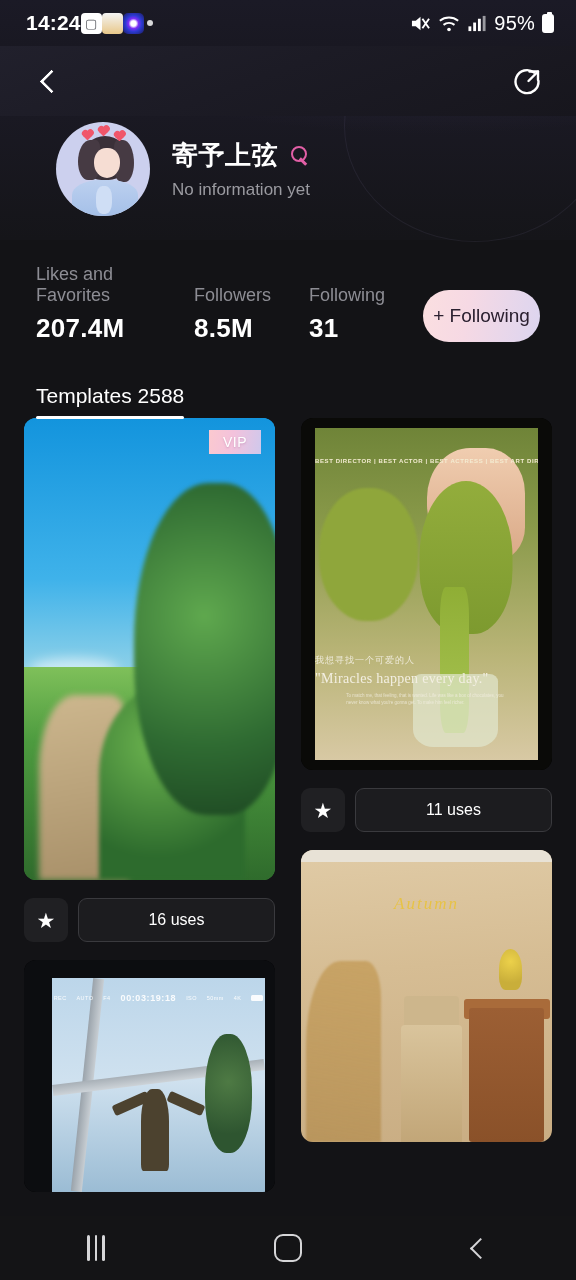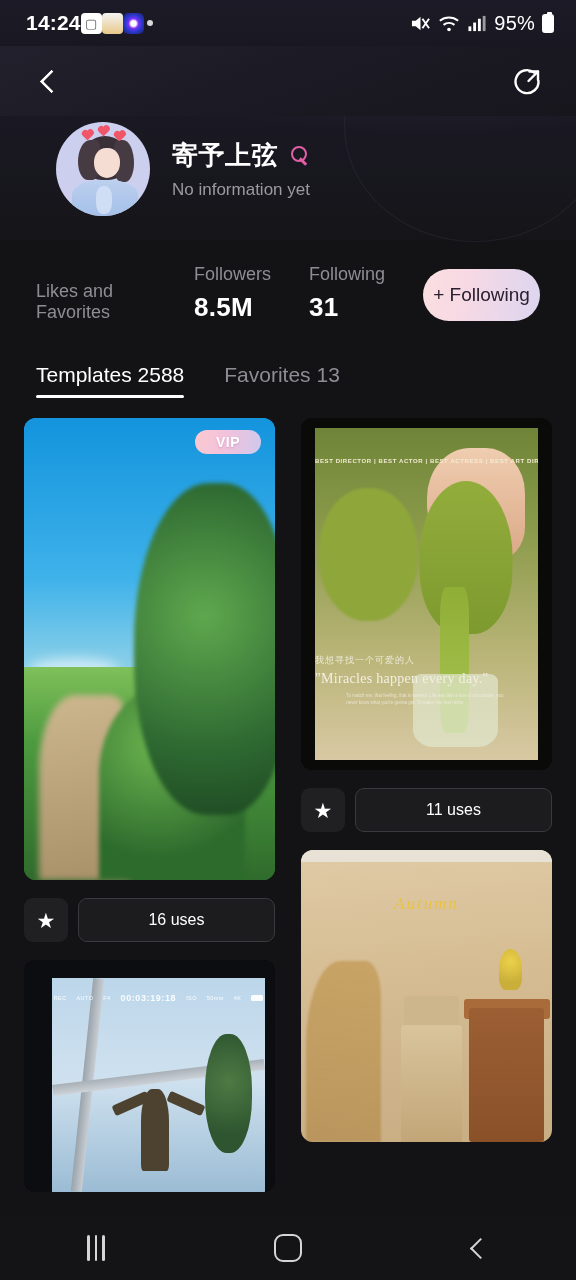--- a/index.html
+++ b/index.html
@@ -135,23 +135,23 @@
   .t1 .path { position:absolute; left:6%; bottom:0; width:36%; height:40%;
              background:linear-gradient(170deg,#cdb78e 0%,#a89069 100%);
              border-radius:40% 20% 0 0; filter:blur(3px); }
   .t1 .tree { position:absolute; right:-6%; top:14%; width:62%; height:72%;
              background:radial-gradient(circle at 45% 40%, #5fa84e 0%, #2f6b32 60%, #1d4722 100%);
              border-radius:48% 42% 40% 46%; filter:blur(2px); }
   .t1 .bush { position:absolute; left:30%; bottom:0; width:58%; height:42%;
              background:radial-gradient(circle at 40% 30%, #6cb44f 0%, #2d6b2d 70%);
              border-radius:46% 40% 0 0; filter:blur(2px); }
   .vip {
-    position:absolute; top:12px; right:14px; padding:4px 21px; border-radius:12px;
+    position:absolute; top:12px; right:14px; padding:4px 14px; border-radius:0;
     background:linear-gradient(100deg,#fbc9cf 0%,#f3c2dc 45%,#cfc8ec 100%);
-    color:#fff; font-size:14px; font-weight:700; letter-spacing:.5px;
+    color:#fff; font-size:14px; font-weight:400; letter-spacing:.5px;
     text-shadow:0 1px 2px rgba(180,120,160,.5);
   }
 
   
   .t2 { height:352px; background:#0a0a08; }
   .t2 .frame{ position:absolute; inset:10px 14px; background:linear-gradient(180deg,#6f8438 0%,#8a9a4a 30%,#b9b477 68%,#d8c9a4 100%); overflow:hidden;}
   .t2 .pourw { position:absolute; left:50%; top:16%; width:42%; height:46%;
                background:linear-gradient(180deg,#93ad3c 0%,#7d9a2f 100%);
                border-radius:50% 50% 42% 42%; transform:translateX(-8%);}
   .t2 .hand { position:absolute; right:6%; top:6%; width:44%; height:34%;
@@ -311,35 +311,35 @@
         <span class="pname">寄予上弦</span>
         <span class="gender"></span>
       </div>
       <div class="pbio">No information yet</div>
     </div>
   </div>
 
   <div class="statrow">
     <div class="stat">
       <div class="stat-label">Likes and Favorites</div>
+      <div class="stat-value">207.4M</div>
     </div>
     <div class="stat">
       <div class="stat-label">Followers</div>
       <div class="stat-value">8.5M</div>
     </div>
     <div class="stat">
       <div class="stat-label">Following</div>
       <div class="stat-value">31</div>
     </div>
     <button class="follow-btn">+ Following</button>
   </div>
 
   <div class="tabs">
     <div class="tab active">Templates 2588</div>
-    <div class="tab">Favorites 13</div>
   </div>
 </div>
 
 <div class="grid">
 
   <div class="col">
 
     <div class="card">
       <div class="thumb t1">
         <div class="sky"></div>

